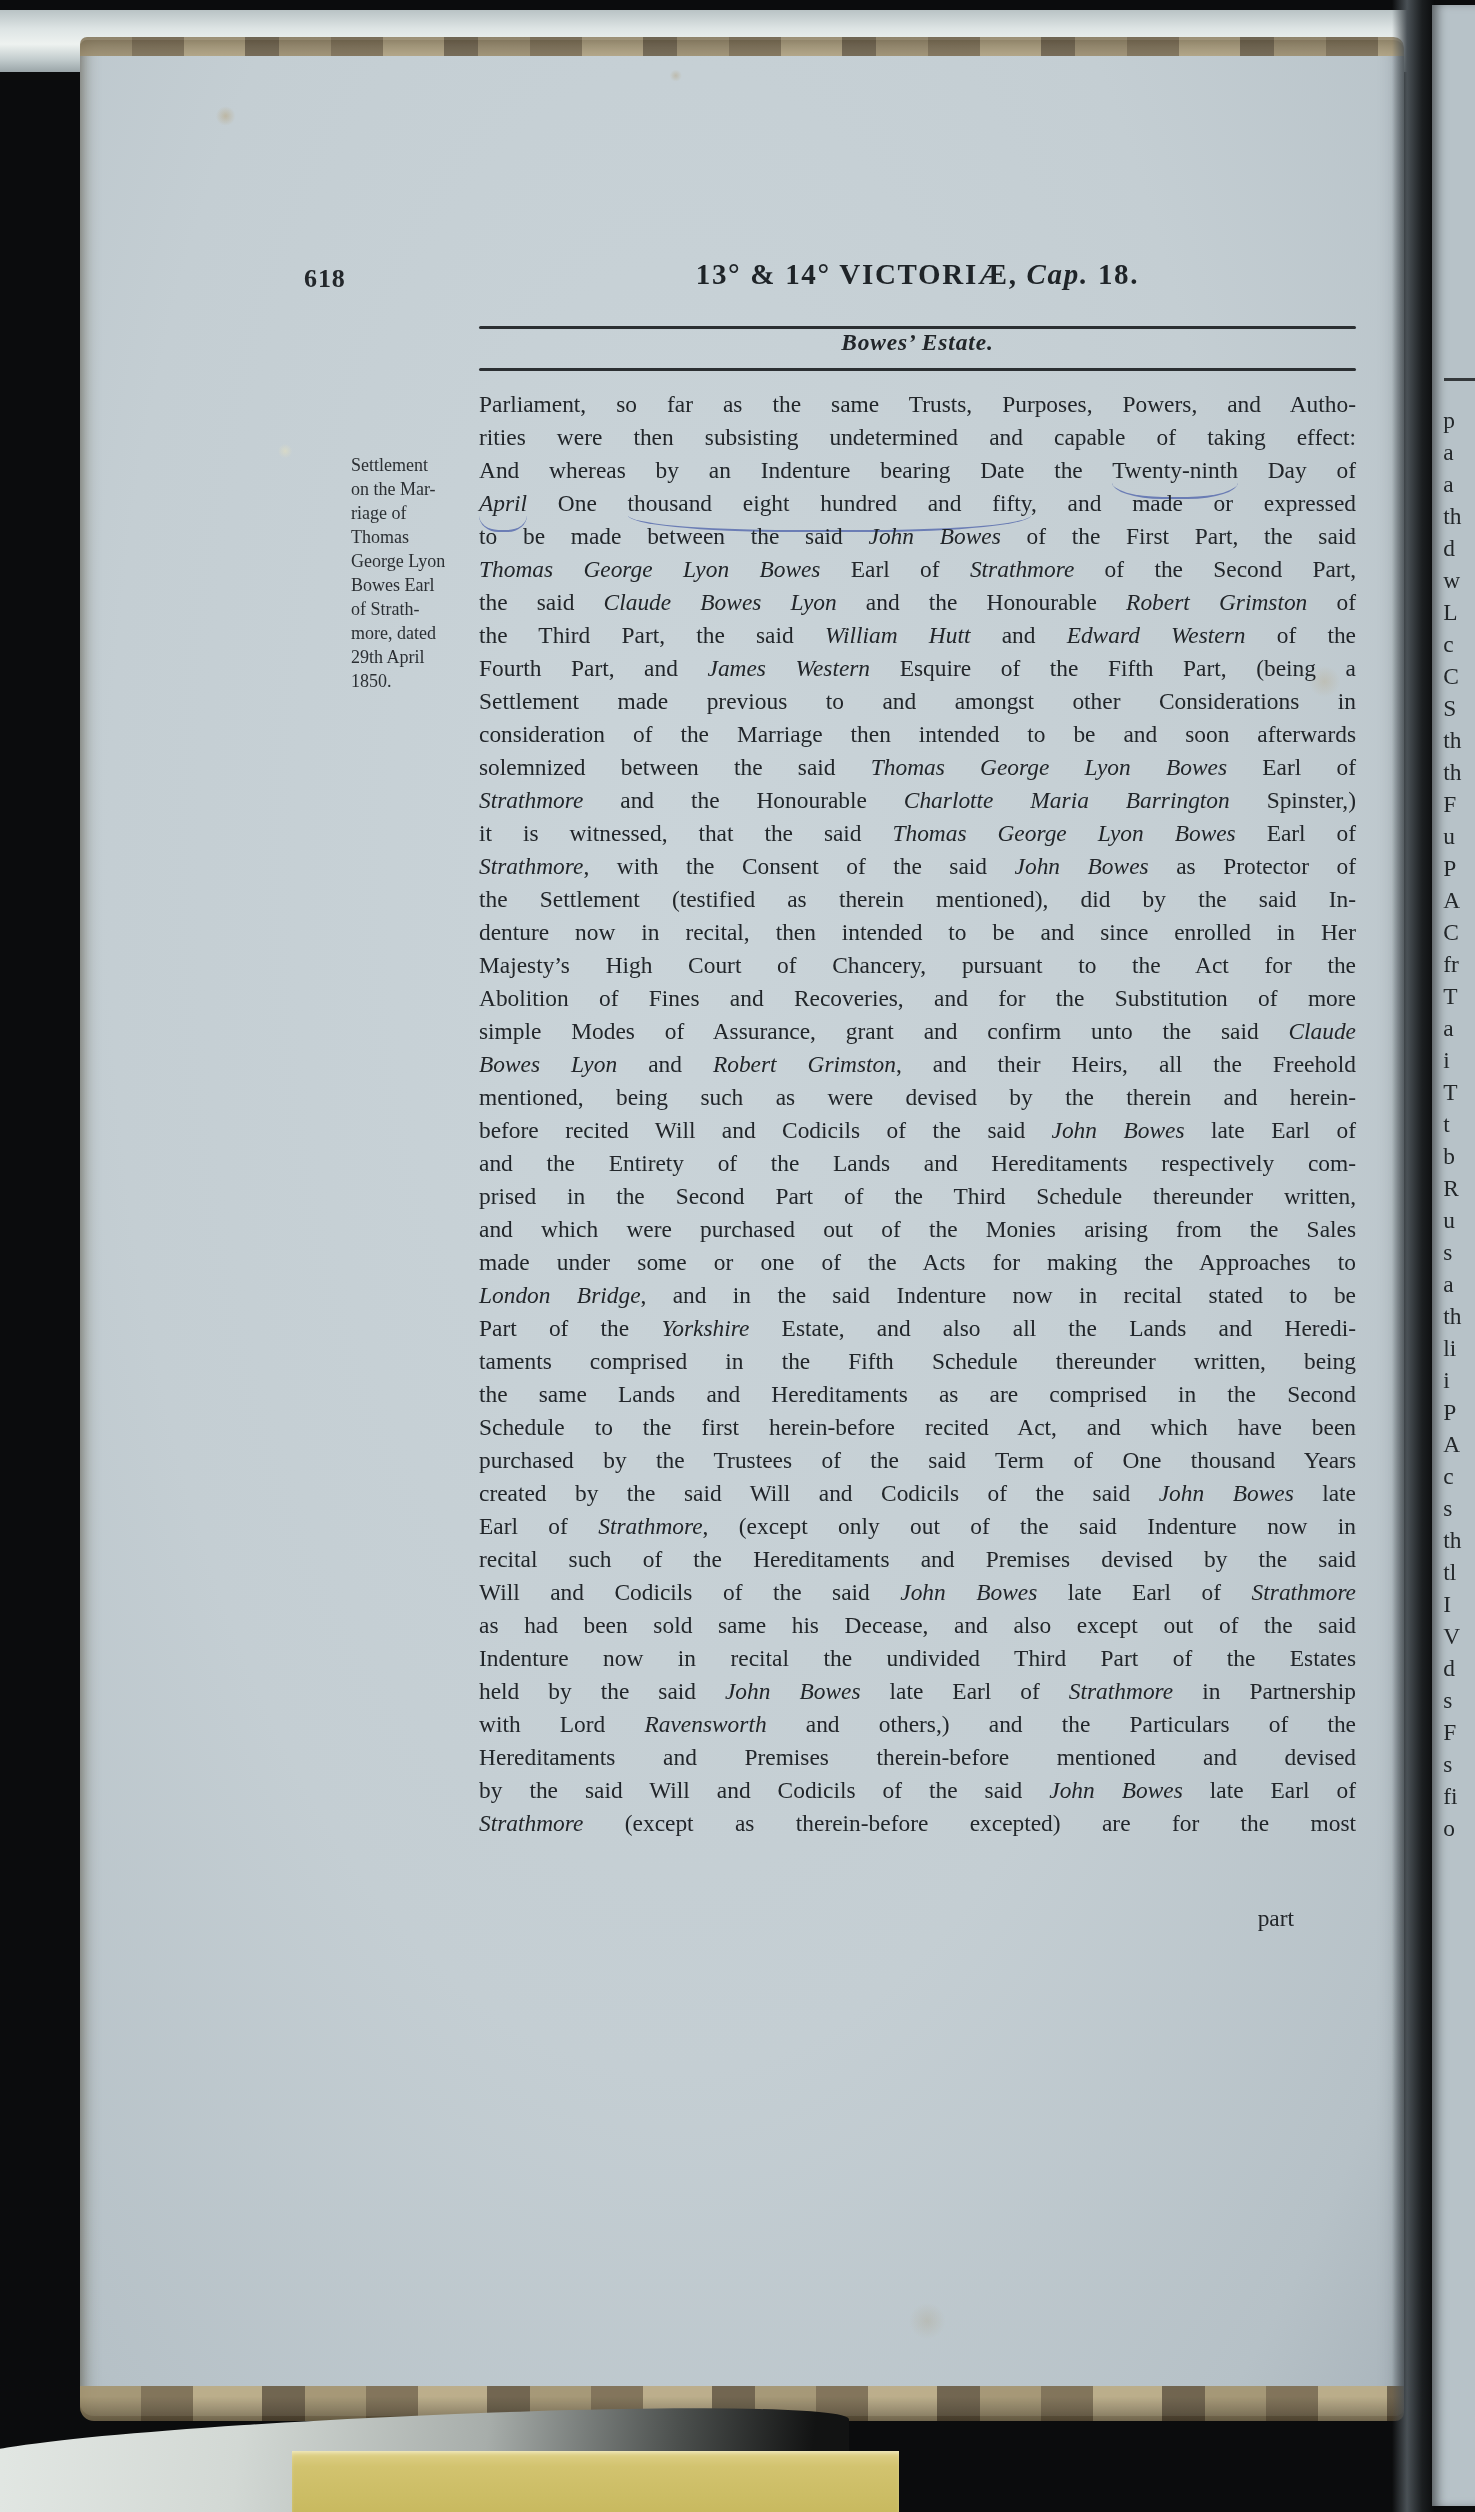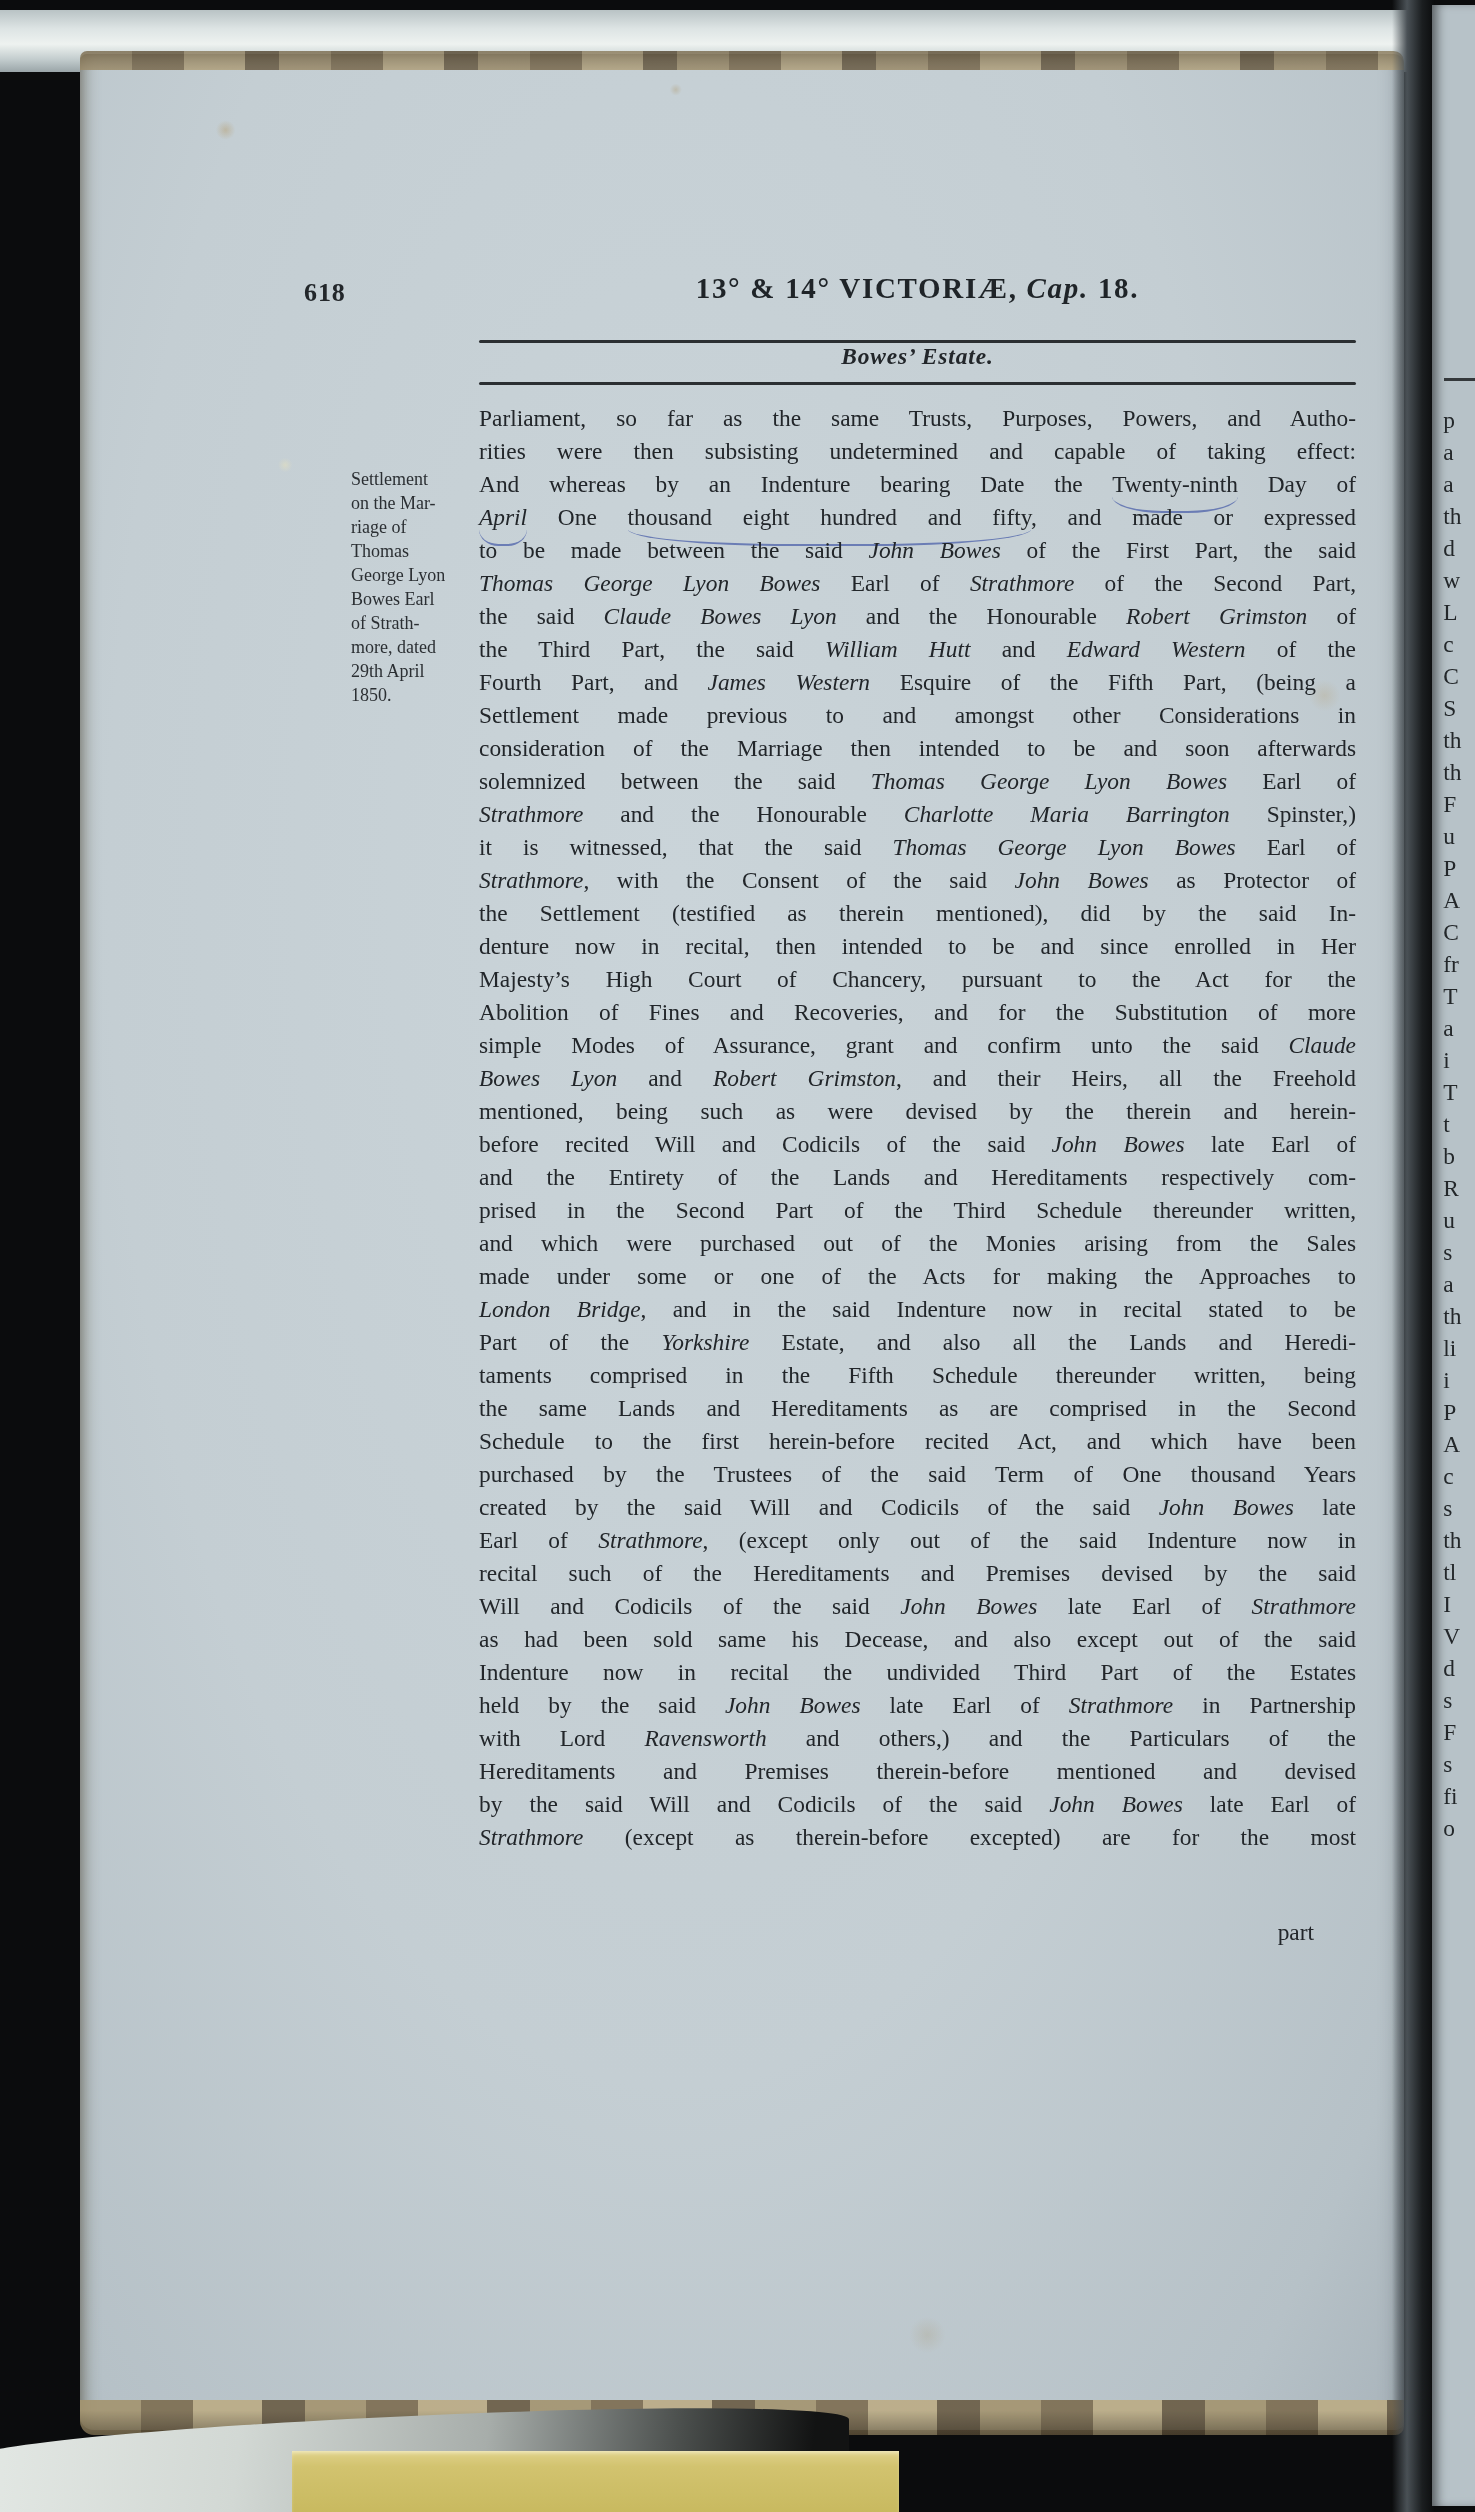--- a/index.html
+++ b/index.html
@@ -8,21 +8,21 @@
   
   .top-band{position:absolute;left:0;top:10.4px;width:1419px;height:62px;
     background:linear-gradient(180deg,#b9c3c5 0%,#dde4e4 30%,#eef2f0 55%,#c2cccd 80%,#9aa5a8 100%);}
   
   .left-stack{position:absolute;left:0;top:48px;width:97px;height:2392px;
     background:
       linear-gradient(180deg,rgba(20,16,10,.45) 0%,rgba(0,0,0,0) 6%,rgba(0,0,0,0) 93%,rgba(10,8,5,.5) 100%),
       repeating-linear-gradient(92deg,#8a7b5d 0 4.3px,#b0a17f 4.3px 10.4px,#5f5340 10.4px 14px,#9c8d6d 14px 22.5px,#45ureau 0 0),
       repeating-linear-gradient(92deg,#8a7b5d 0 4.3px,#b0a17f 4.3px 10.4px,#5f5340 10.4px 14px,#9c8d6d 14px 22.5px,#3e362a 22.5px 25px);}
   
-  .page{position:absolute;left:80px;top:54px;width:1324px;height:2376px;
+  .page{position:absolute;left:80px;top:40px;width:1324px;height:2376px;
     border-radius:7px 10.4px 8.7px 14px;
     background:radial-gradient(ellipse at 45% 35%,#cad4d9 0%,#c4ced3 55%,#b6c1c7 88%,#a9b4bb 100%);
     box-shadow:inset 10.4px 0 15.6px -7px rgba(70,60,40,.55), inset -12px 0 19px -8.7px rgba(30,35,40,.5),
                inset 0 8.7px 12px -7px rgba(60,50,30,.5);}
   .page::before{content:"";position:absolute;left:0;top:-3.5px;width:100%;height:19px;border-radius:7px 10.4px 0 0;
     background:linear-gradient(180deg,rgba(40,32,20,.25),rgba(0,0,0,0)),
       repeating-linear-gradient(90deg,#9b8b6a 0 52px,#7a6a4e 52px 104px,#b0a07c 104px 165px,#6a5c44 165px 199px);
     opacity:.85;}
   .page::after{content:"";position:absolute;left:0;bottom:-5.2px;width:100%;height:35px;border-radius:0 0 8.7px 14px;
     background:linear-gradient(0deg,rgba(30,24,14,.4),rgba(0,0,0,0) 70%),
@@ -43,21 +43,21 @@
   .rule2{top:328px;}
   .running-title{position:absolute;left:399px;top:289px;width:877px;text-align:center;
     font-size:23.4px;font-style:italic;font-weight:600;color:#22262a;letter-spacing:0.9px;}
   .margin-note{position:absolute;left:271px;top:413px;width:139px;
     font-size:18px;line-height:24px;color:#2b2f33;}
   .body-col{position:absolute;left:399px;top:348px;width:877px;
     font-size:23.4px;line-height:33px;color:#22262a;}
   .body-line{text-align:justify;text-align-last:justify;white-space:normal;height:33px;overflow:visible;}
   .catchword-line{position:absolute;left:399px;top:1862px;width:877px;height:33px;
     font-size:23.4px;line-height:33px;color:#22262a;text-align:right;padding-right:0;box-sizing:border-box;}
-  .catchword-line span{margin-right:42px;}
+  .catchword-line span{margin-right:62px;}
   .ul{border-bottom:2.6px solid rgba(84,104,172,.8);padding-bottom:14px;border-radius:40%;}
   
   .right-gap{position:absolute;left:1392px;top:0;width:43px;height:2512px;
     background:linear-gradient(90deg,rgba(120,130,135,0) 0%,#4a5156 35%,#1b1e20 70%,#0a0b0c 100%);}
   
   .sliver{position:absolute;left:1432px;top:5.2px;width:44px;height:2501px;background:#b7c2c8;
     box-shadow:inset 8.7px 0 10.4px -4.3px rgba(0,0,0,.55);overflow:hidden;}
   .sliver-rule{position:absolute;left:12px;top:373px;width:35px;height:2.6px;background:#34383b;}
   .sliver-col{position:absolute;left:11.3px;top:399px;width:52px;font-size:23.4px;line-height:32px;color:#23272a;white-space:nowrap;}
   

